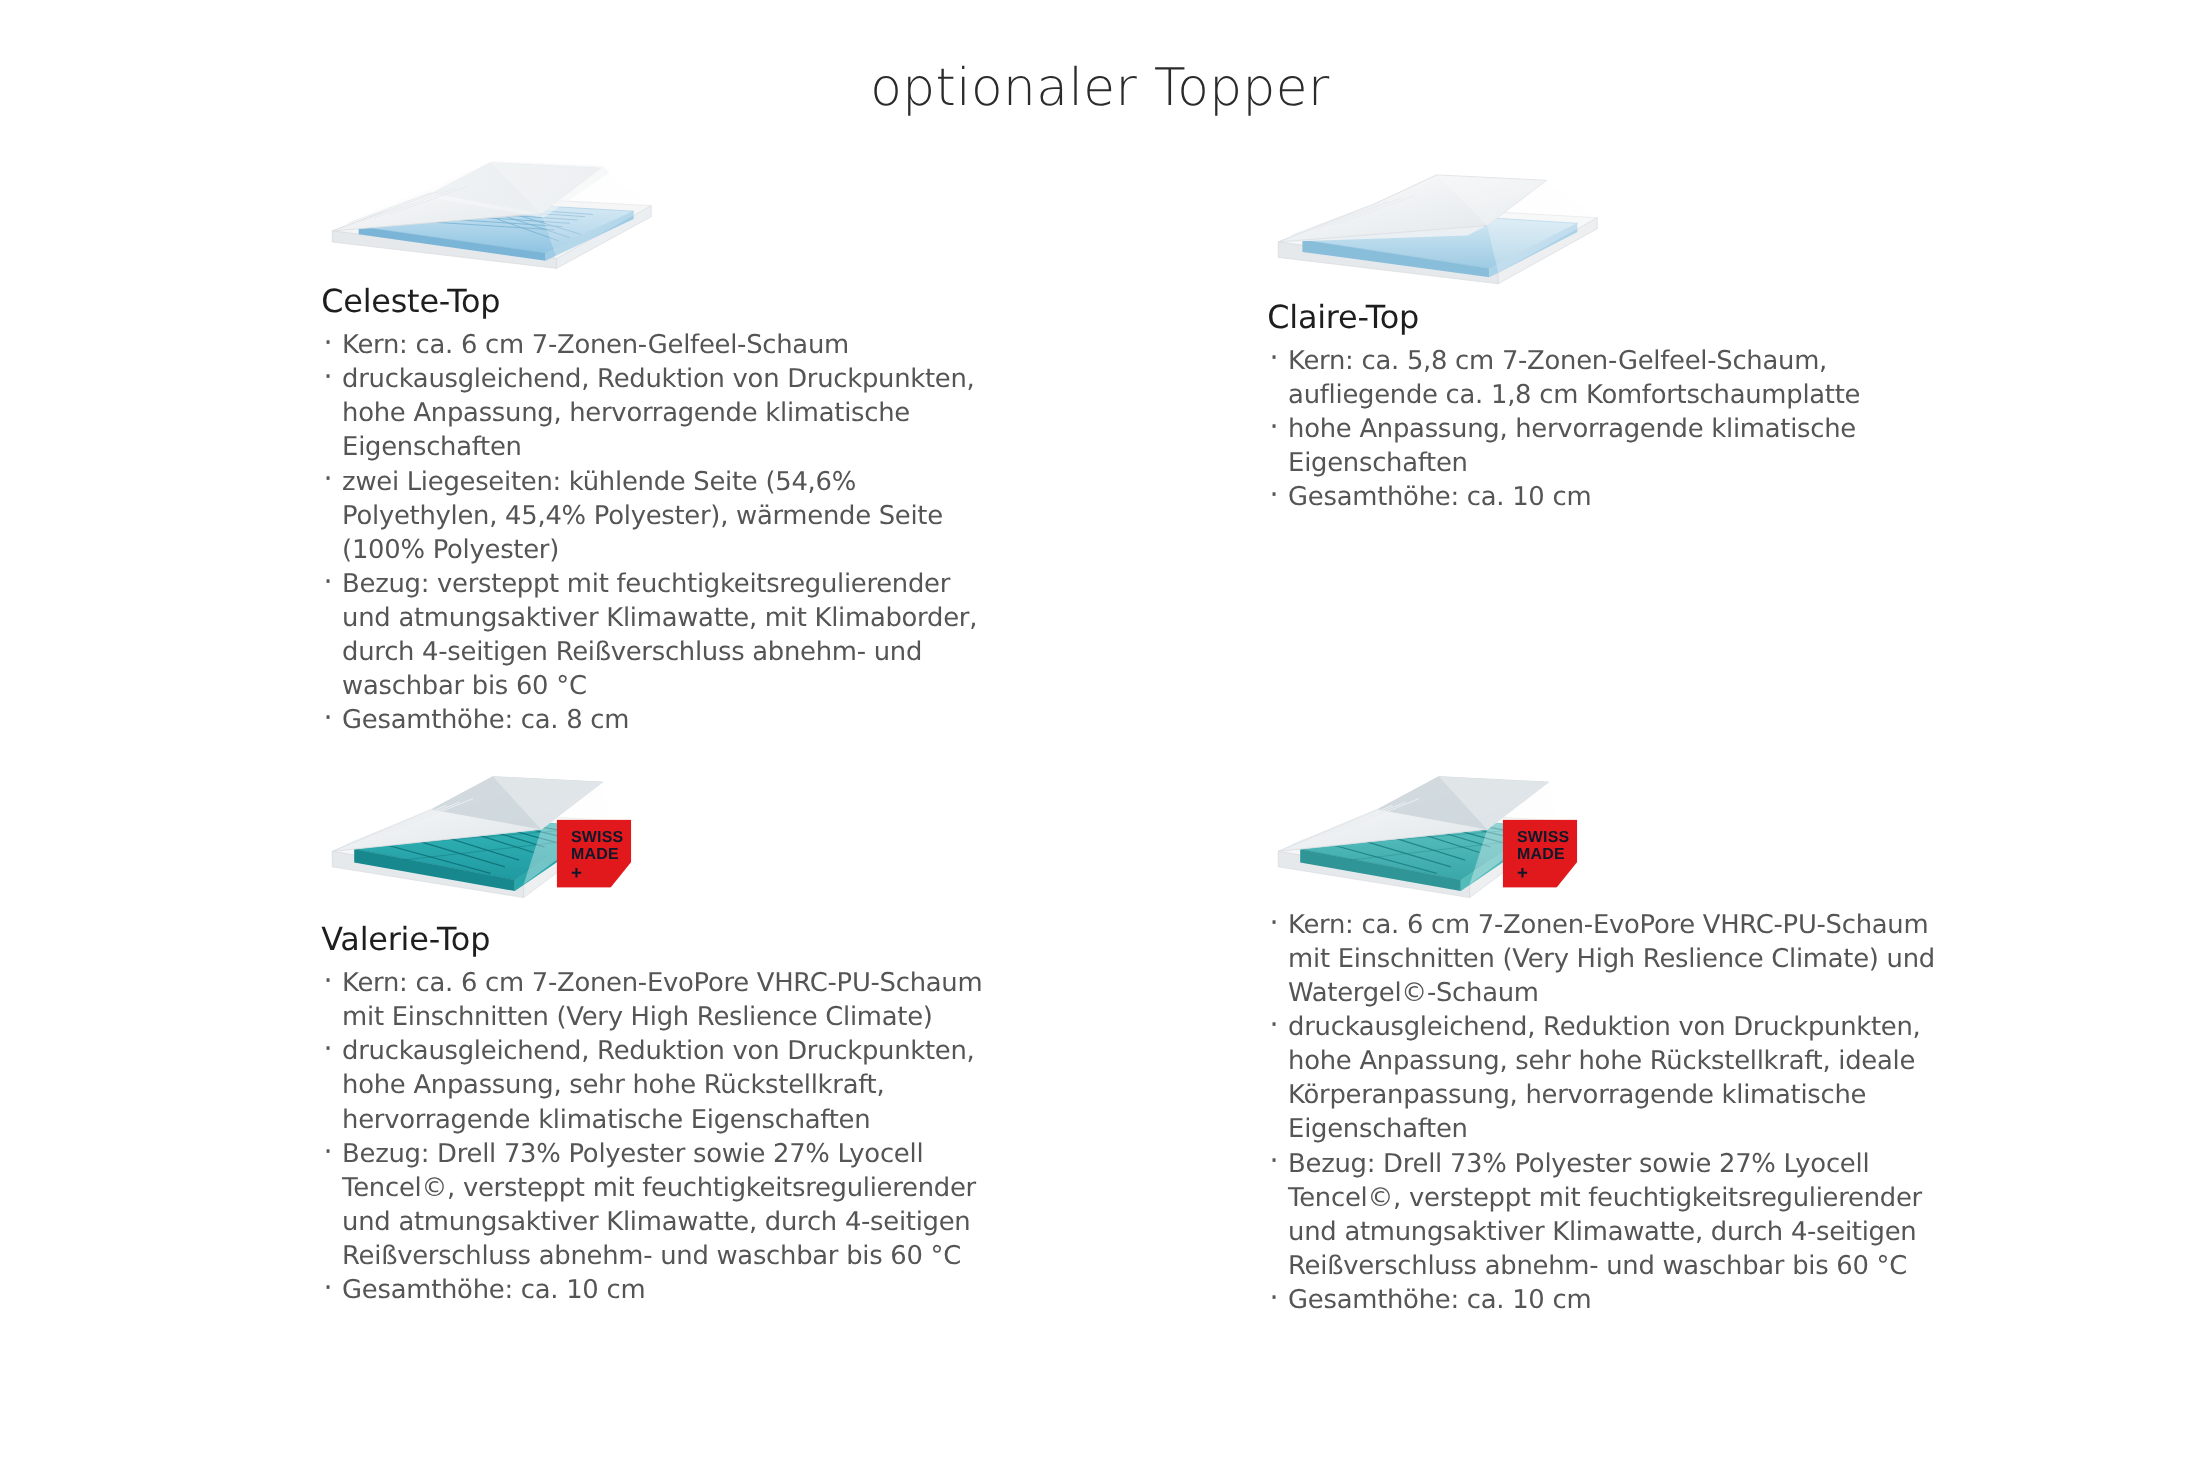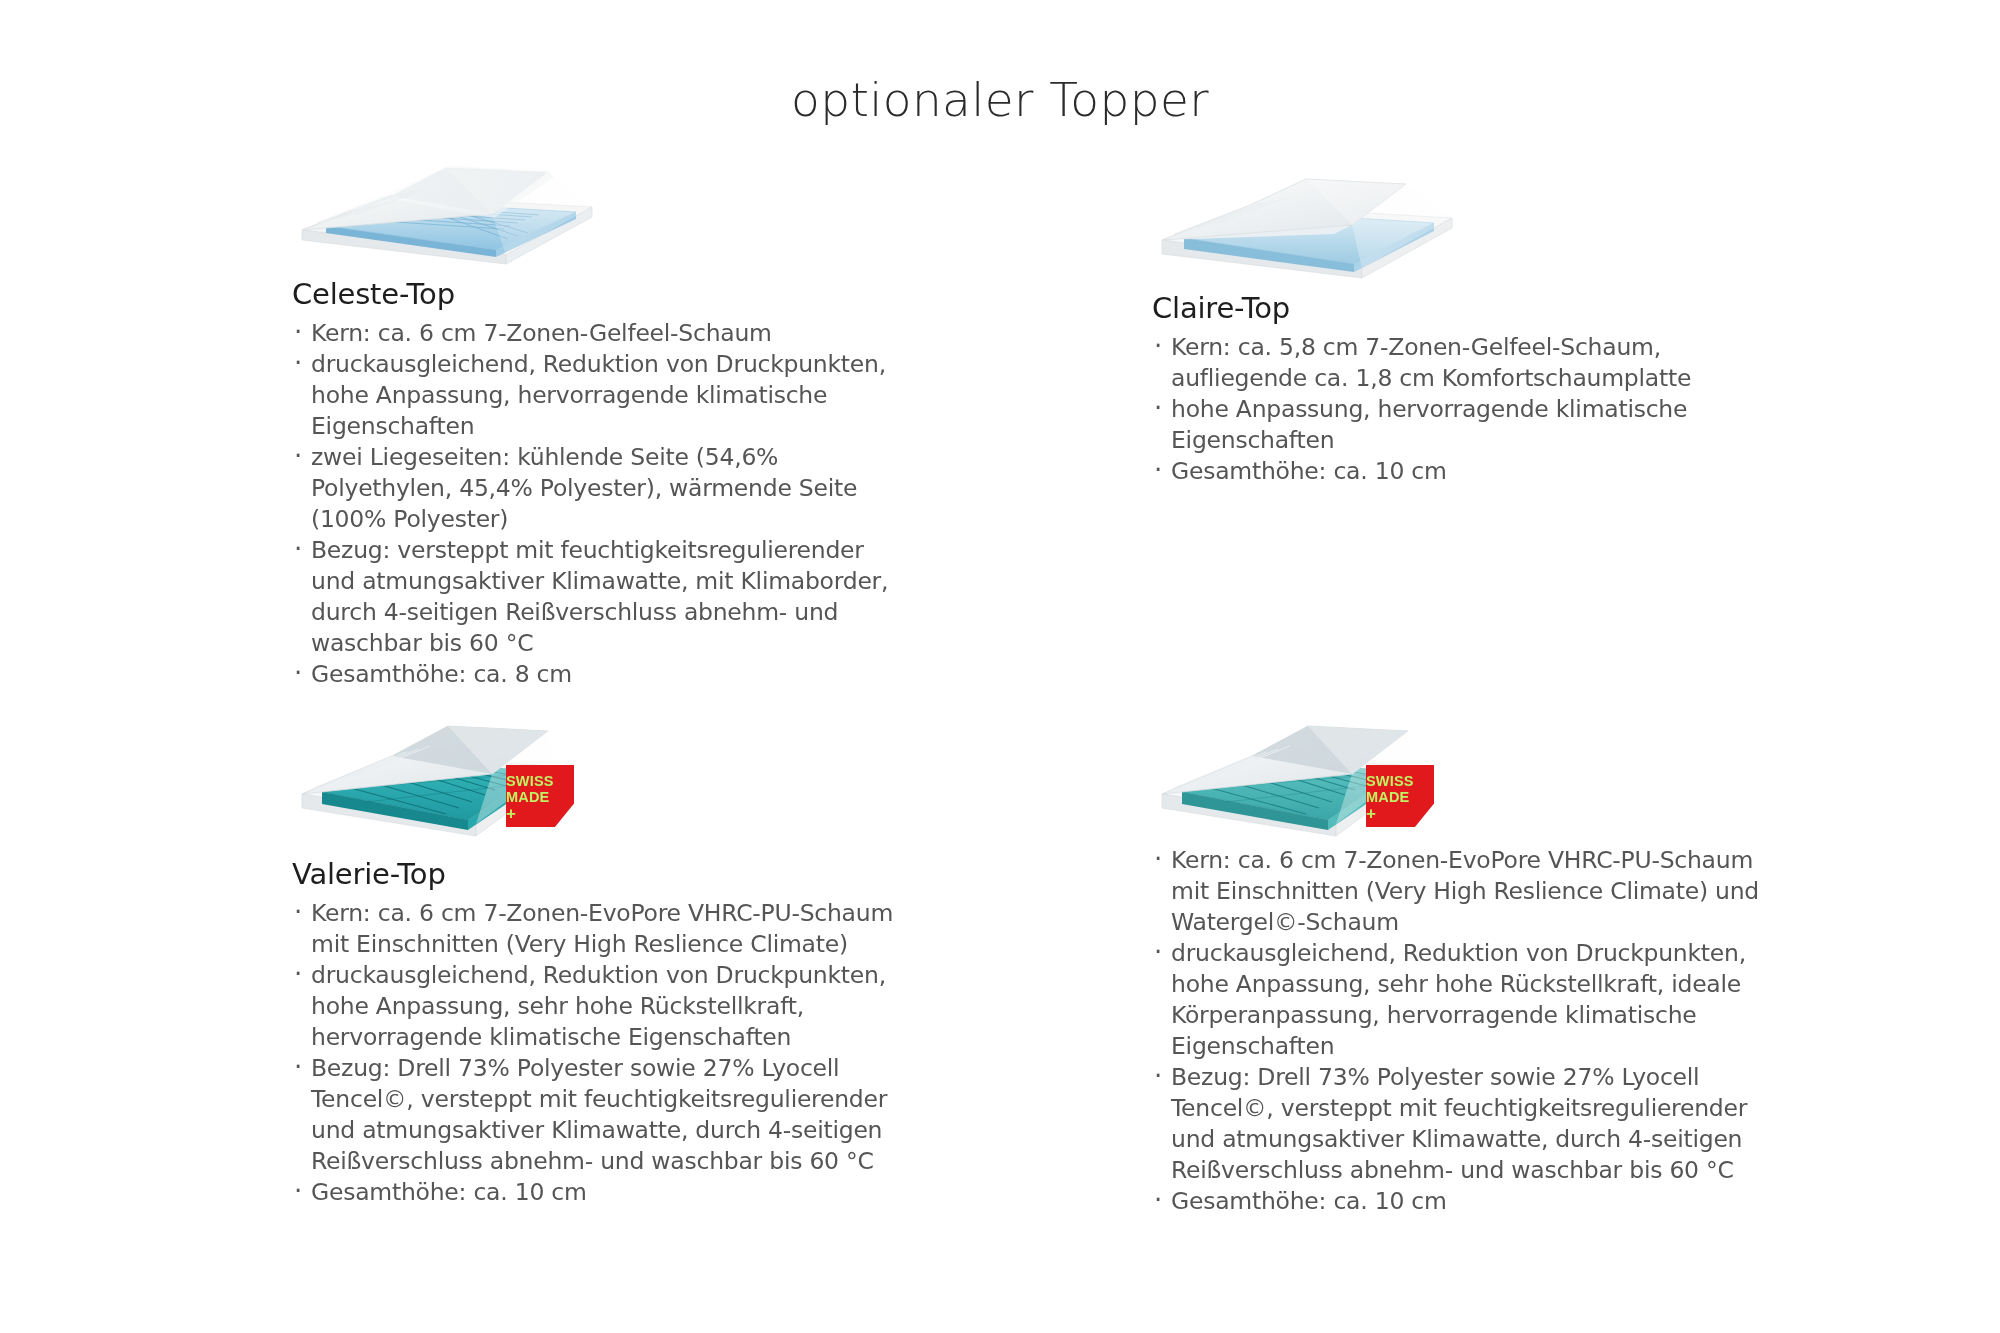--- a/index.html
+++ b/index.html
@@ -14,21 +14,20 @@
     font-family: "Liberation Sans", "DejaVu Sans", sans-serif;
     color: #3c3c3c;
     overflow: hidden;
     position: relative;
   }
   .page {
     position: relative;
     width: 2000px;
     height: 1006px;
     background: #ffffff;
-    margin-top: 20px;
   }
 
   
   .page-title {
     position: absolute;
     top: 52px;
     left: 0;
     width: 2000px;
     text-align: center;
     font-size: 47px;
@@ -69,26 +68,26 @@
   
   .swiss-badge {
     position: absolute;
     left: 210px;
     top: 45px;
     width: 68px;
     height: 62px;
     background: #e2191c;
     -webkit-clip-path: polygon(0 0, 100% 0, 100% 62%, 72% 100%, 0 100%);
     clip-path: polygon(0 0, 100% 0, 100% 62%, 72% 100%, 0 100%);
-    color: #bef264;
+    color: #0f172a;
     font-weight: bold;
     font-size: 14.5px;
     line-height: 15.5px;
     letter-spacing: 0.2px;
-    padding: 9px 0 0 0;
+    padding: 9px 0 0 13px;
     box-sizing: border-box;
     font-family: "Liberation Sans", sans-serif;
   }
   .swiss-badge .sb-line { display: block; }
   .swiss-badge .sb-cross {
     display: block;
     margin-top: 2px;
     font-size: 17px;
     line-height: 14px;
   }

